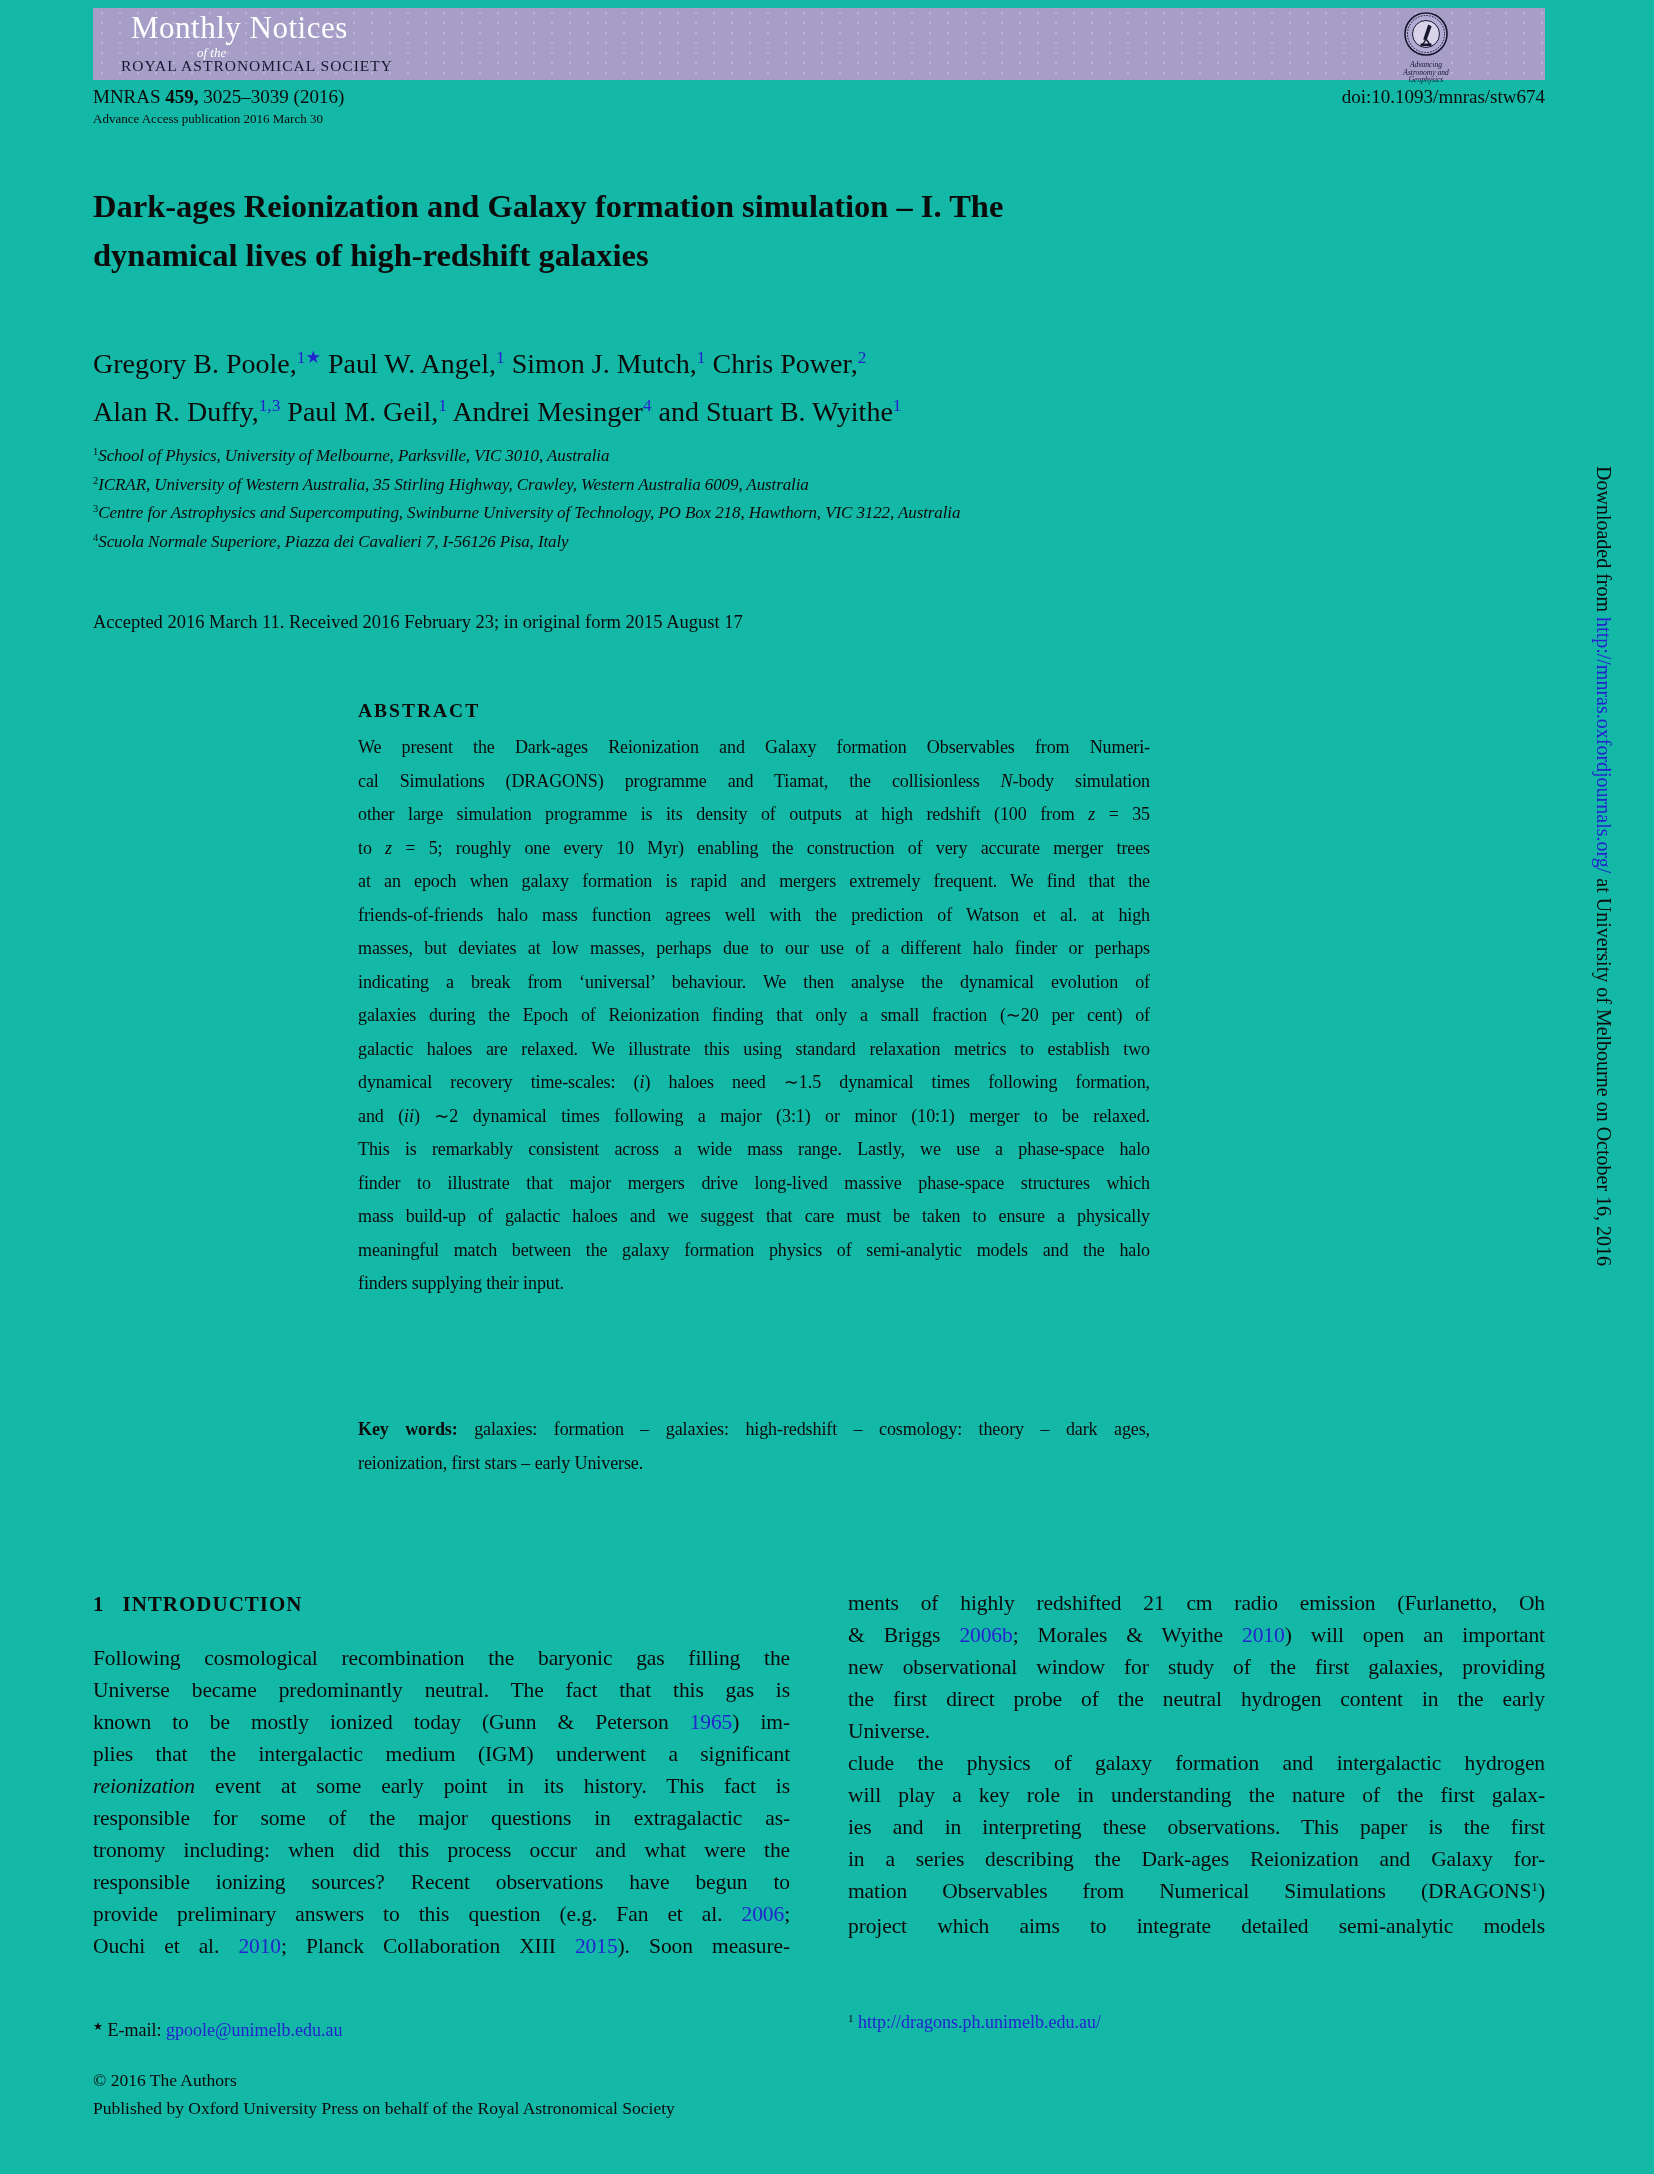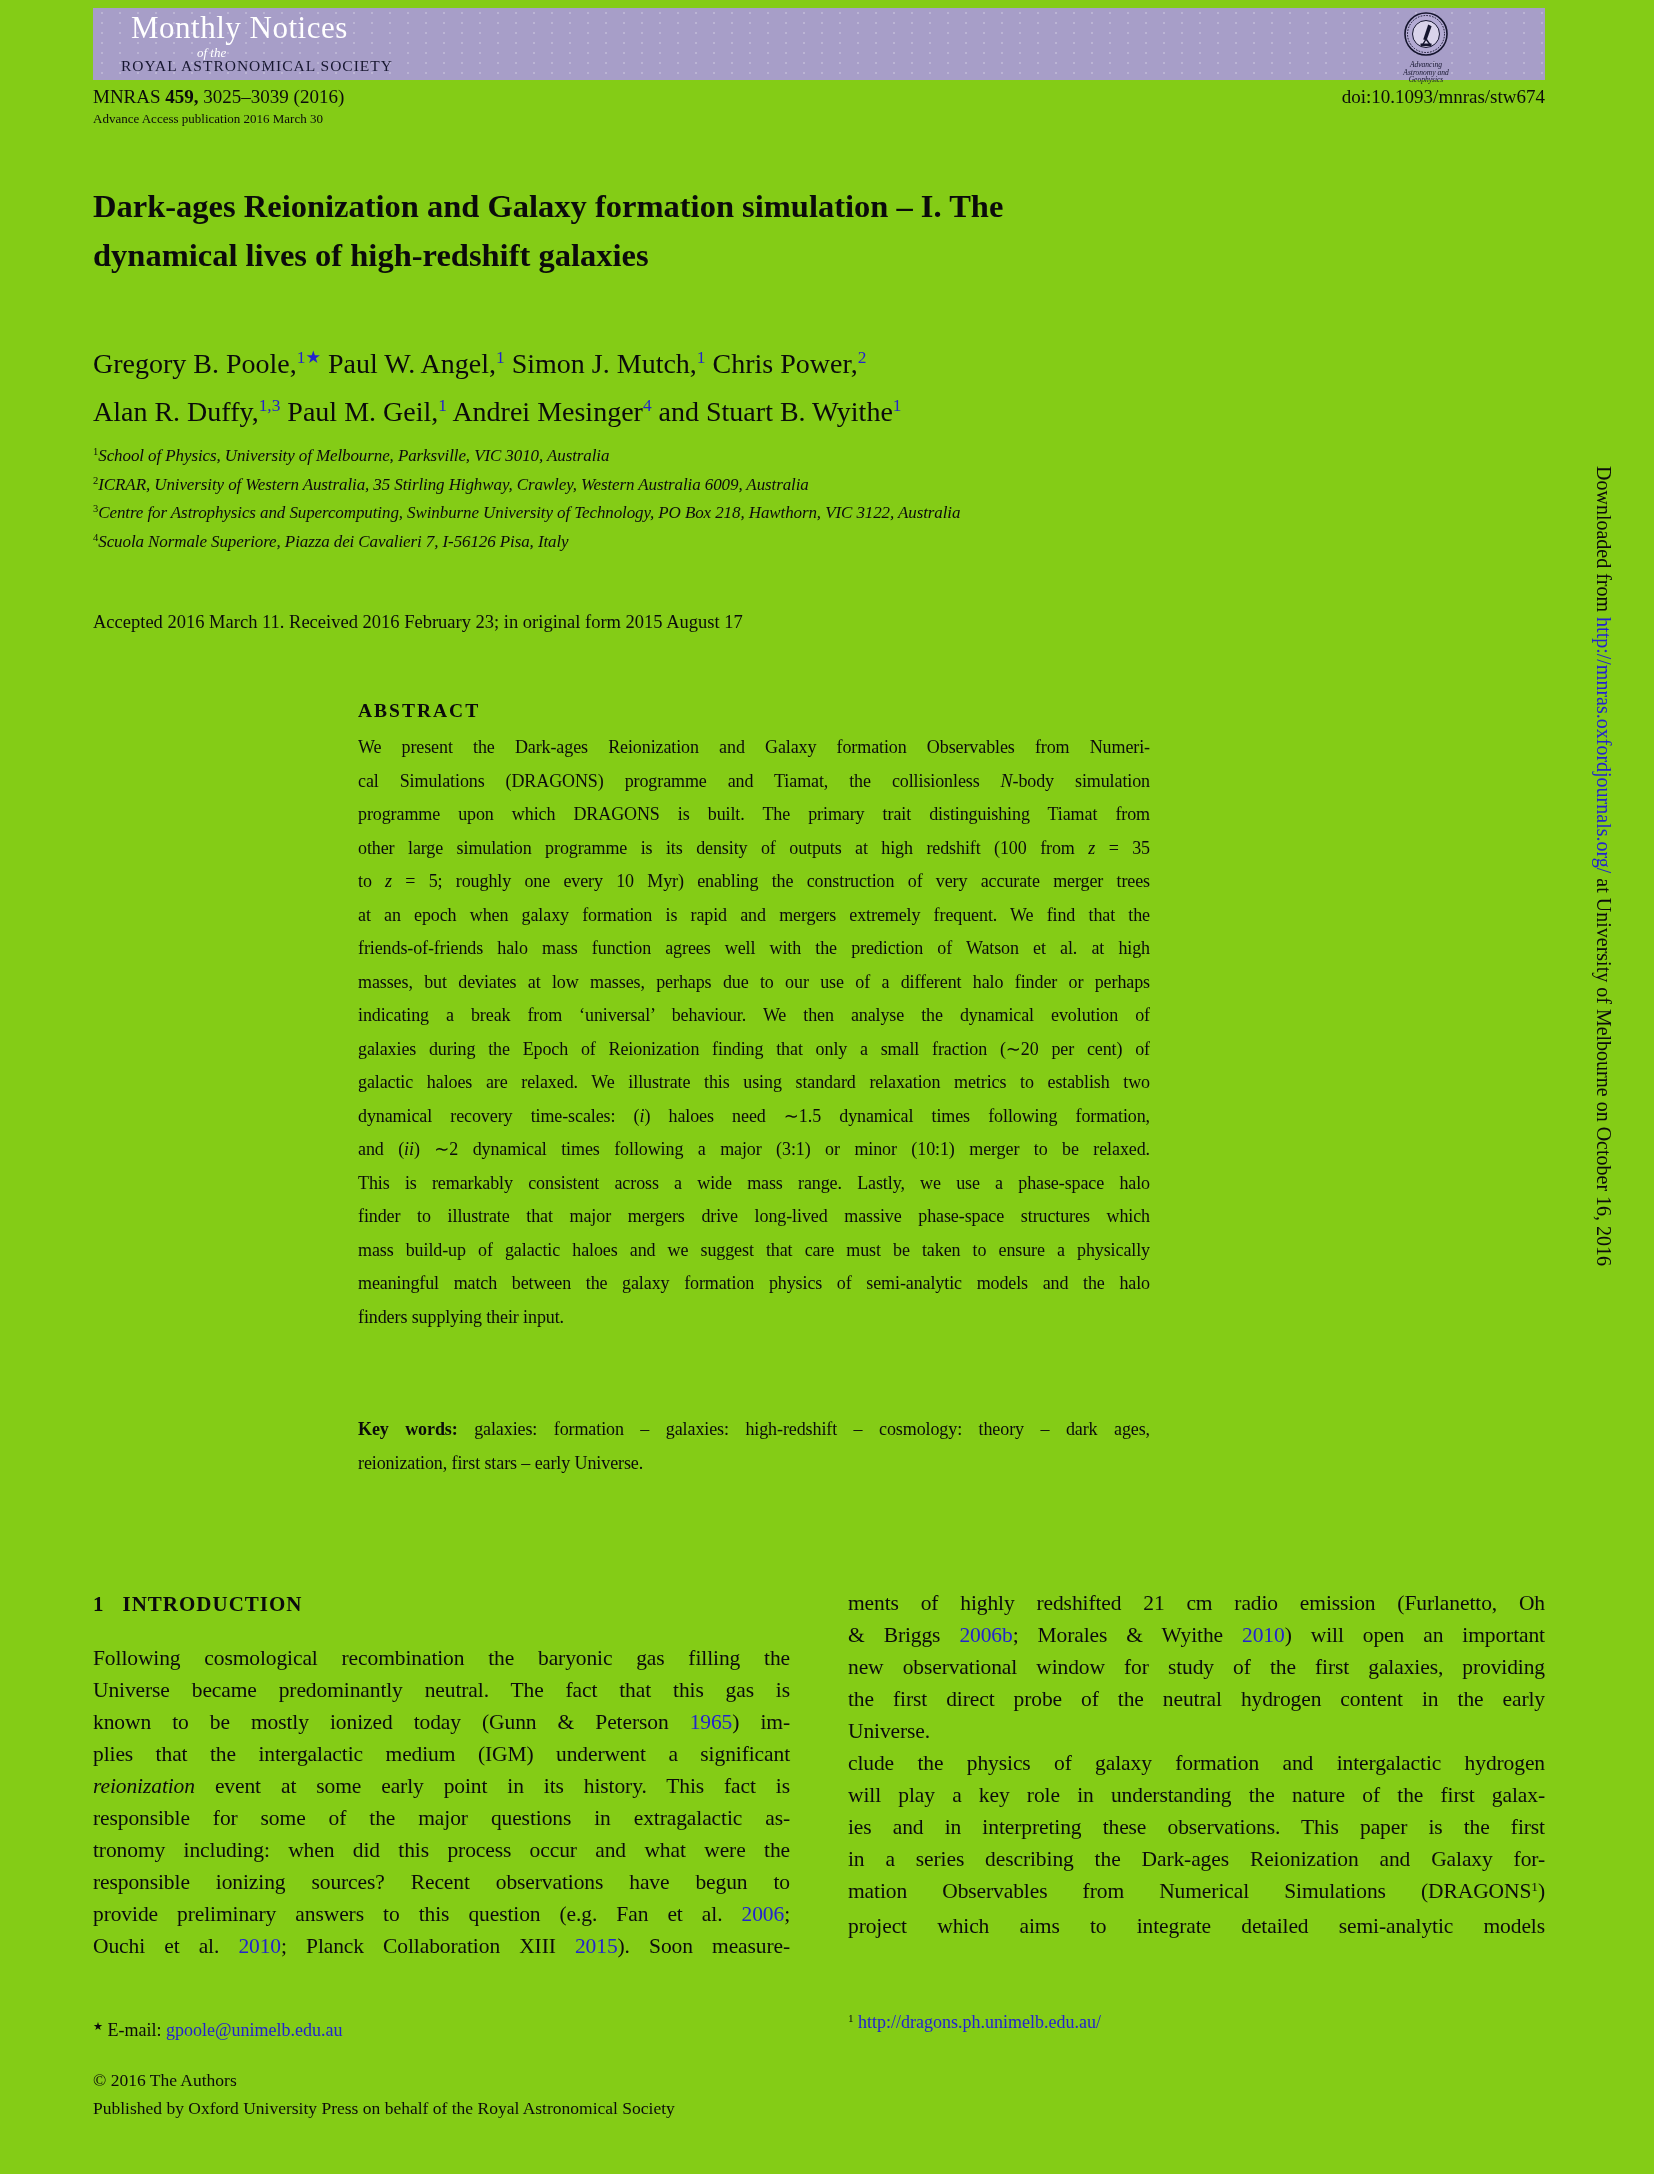--- a/index.html
+++ b/index.html
@@ -1,17 +1,17 @@
 <!DOCTYPE html>
 <html><head>
 <meta charset="utf-8">
 <style>
   html,body{margin:0;padding:0;background:#e8e8e8;}
   .page{
-    position:relative;width:1654px;height:2174px;background:#84cc16;
+    position:relative;width:1654px;height:2174px;background:#14b8a6;
     font-family:"Liberation Serif", serif;color:#0b0b0b;overflow:hidden;margin:0 auto;
   }
   
   .banner{position:absolute;left:93px;top:8px;width:1452px;height:72px;background:#a79ec8;}
   .banner::after{content:"";position:absolute;inset:0;
     background-image:radial-gradient(circle, rgba(255,255,255,0.45) 0.8px, transparent 1px);
     background-size:18px 10px;opacity:.5;pointer-events:none;}
   .mn-title{position:absolute;left:38px;top:2px;font-size:31px;color:#ffffff;letter-spacing:.5px;}
   .mn-ofthe{position:absolute;left:104px;top:37px;font-size:13px;font-style:italic;color:#ffffff;}
   .mn-society{position:absolute;left:28px;top:49px;font-size:15.5px;color:#16162f;letter-spacing:1px;}
@@ -105,21 +105,20 @@
       <div class="tline"><span class="sup">4</span><span class="it">Scuola Normale Superiore, Piazza dei Cavalieri 7, I-56126 Pisa, Italy</span></div>
     </div>
 
   <div class="dates">Accepted 2016 March 11. Received 2016 February 23; in original form 2015 August 17</div>
 
   <div class="abstract">
     <h2>ABSTRACT</h2>
     <div class="abs-lines">
         <div class="tline"><span>We present the Dark-ages Reionization and Galaxy formation Observables from Numeri-</span></div>
         <div class="tline"><span>cal Simulations (DRAGONS) programme and Tiamat, the collisionless </span><span class="it">N</span><span>-body simulation</span></div>
-        <div class="tline"><span>programme upon which DRAGONS is built. The primary trait distinguishing Tiamat from</span></div>
         <div class="tline"><span>other large simulation programme is its density of outputs at high redshift (100 from </span><span class="it">z</span><span> = 35</span></div>
         <div class="tline"><span>to </span><span class="it">z</span><span> = 5; roughly one every 10 Myr) enabling the construction of very accurate merger trees</span></div>
         <div class="tline"><span>at an epoch when galaxy formation is rapid and mergers extremely frequent. We find that the</span></div>
         <div class="tline"><span>friends-of-friends halo mass function agrees well with the prediction of Watson et al. at high</span></div>
         <div class="tline"><span>masses, but deviates at low masses, perhaps due to our use of a different halo finder or perhaps</span></div>
         <div class="tline"><span>indicating a break from ‘universal’ behaviour. We then analyse the dynamical evolution of</span></div>
         <div class="tline"><span>galaxies during the Epoch of Reionization finding that only a small fraction (∼20 per cent) of</span></div>
         <div class="tline"><span>galactic haloes are relaxed. We illustrate this using standard relaxation metrics to establish two</span></div>
         <div class="tline"><span>dynamical recovery time-scales: (</span><span class="it">i</span><span>) haloes need ∼1.5 dynamical times following formation,</span></div>
         <div class="tline"><span>and (</span><span class="it">ii</span><span>) ∼2 dynamical times following a major (3:1) or minor (10:1) merger to be relaxed.</span></div>

